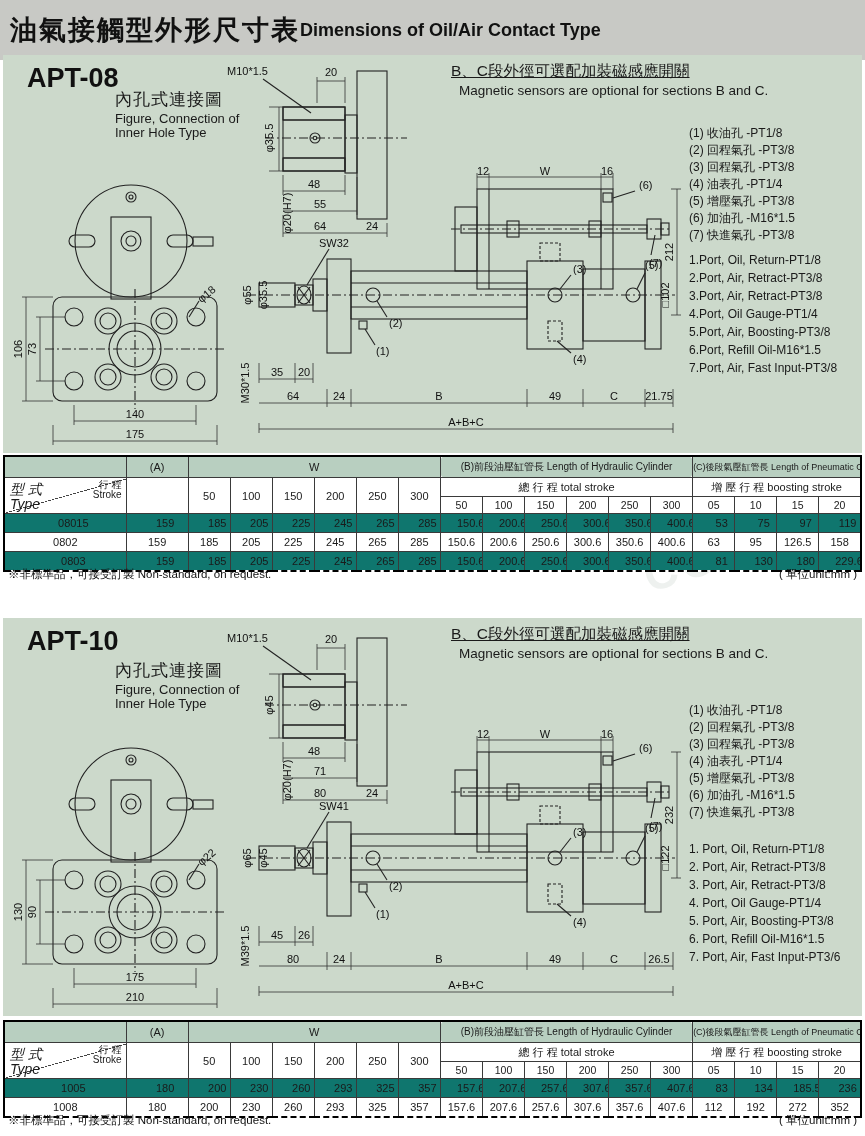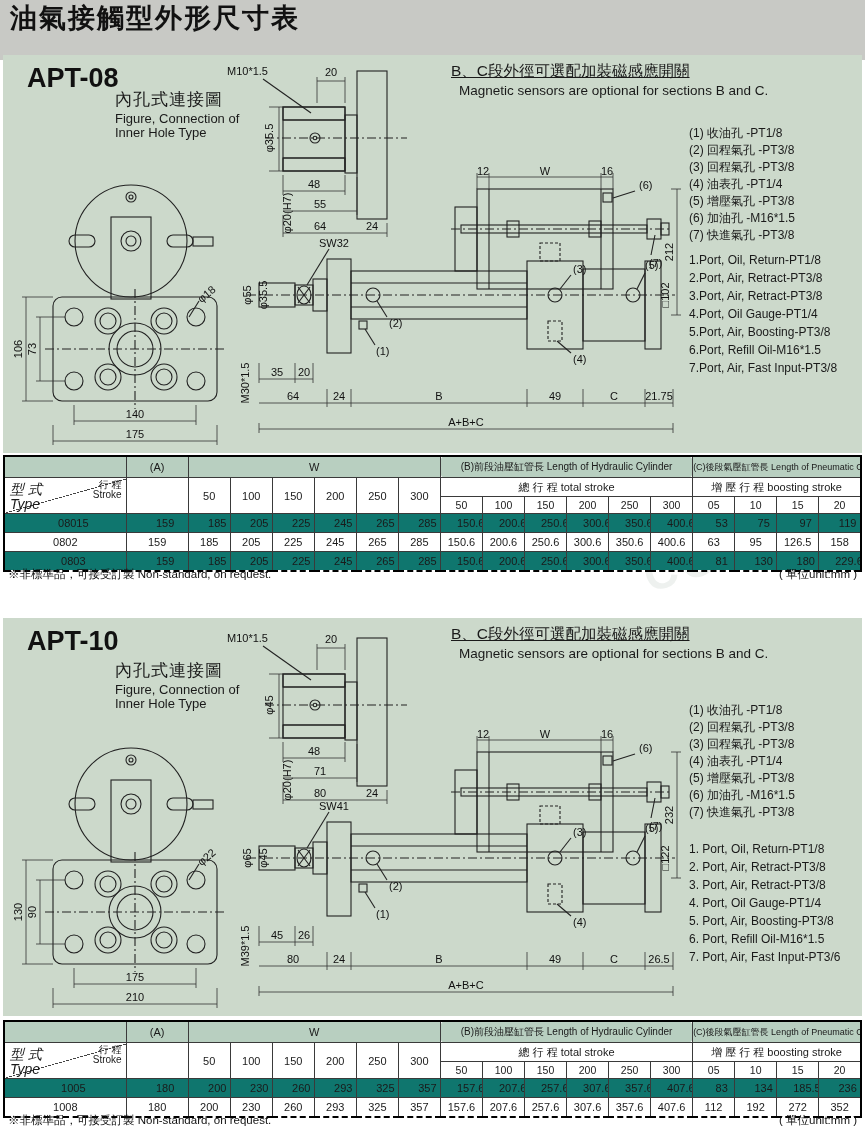--- a/index.html
+++ b/index.html
@@ -1,21 +1,21 @@
 <!DOCTYPE html>
 <html><head>
 <meta charset="utf-8">
 <style>
   html,body{margin:0;padding:0;}
   body{width:865px;height:1136px;position:relative;background:#fff;overflow:hidden;
        font-family:"Liberation Sans",sans-serif;color:#1a1a1a;}
   .abs{position:absolute;}
   
   .header{position:absolute;top:0;left:0;width:865px;height:60px;background:#c8c9c5;
-          display:flex;align-items:flex-start;gap:0;padding-left:10px;box-sizing:border-box;}
+          display:flex;align-items:center;gap:0;padding-left:10px;box-sizing:border-box;}
   .header .zh{font-size:27px;font-weight:bold;letter-spacing:2px;color:#111;}
   .header .en{font-size:18px;font-weight:bold;color:#111;}
   
   .panel{position:absolute;left:3px;width:859px;background:#ccd9cb;}
   #panel-08{top:55px;height:398px;}
   #panel-10{top:618px;height:398px;}
   .model{position:absolute;left:24px;top:8px;font-size:27px;font-weight:bold;color:#111;}
   .figcap{position:absolute;left:112px;top:36px;line-height:1.1;}
   .figcap .zh{font-size:17px;letter-spacing:1px;margin-bottom:2px;}
   .figcap .en{font-size:13px;}
@@ -54,20 +54,21 @@
          font-size:11.5px;color:#111;}
   
   .wm{position:absolute;font-size:46px;font-weight:bold;letter-spacing:4px;
       color:rgba(135,158,140,0.14);transform:rotate(-18deg);pointer-events:none;}
 </style>
 </head>
 <body>
 
 <div class="header">
   <span class="zh">油氣接觸型外形尺寸表</span>
+  <span class="en">Dimensions of Oil/Air Contact Type</span>
 </div>
 
 <span class="wm" style="left:70px;top:130px;">CCLAIR</span>
 <span class="wm" style="left:420px;top:300px;">CCLAIR</span>
 <span class="wm" style="left:640px;top:520px;">CCLAIR</span>
 <span class="wm" style="left:110px;top:720px;">CCLAIR</span>
 <span class="wm" style="left:470px;top:930px;">CCLAIR</span>
 
 <div class="panel" id="panel-08">
   <div class="model">APT-08</div>

